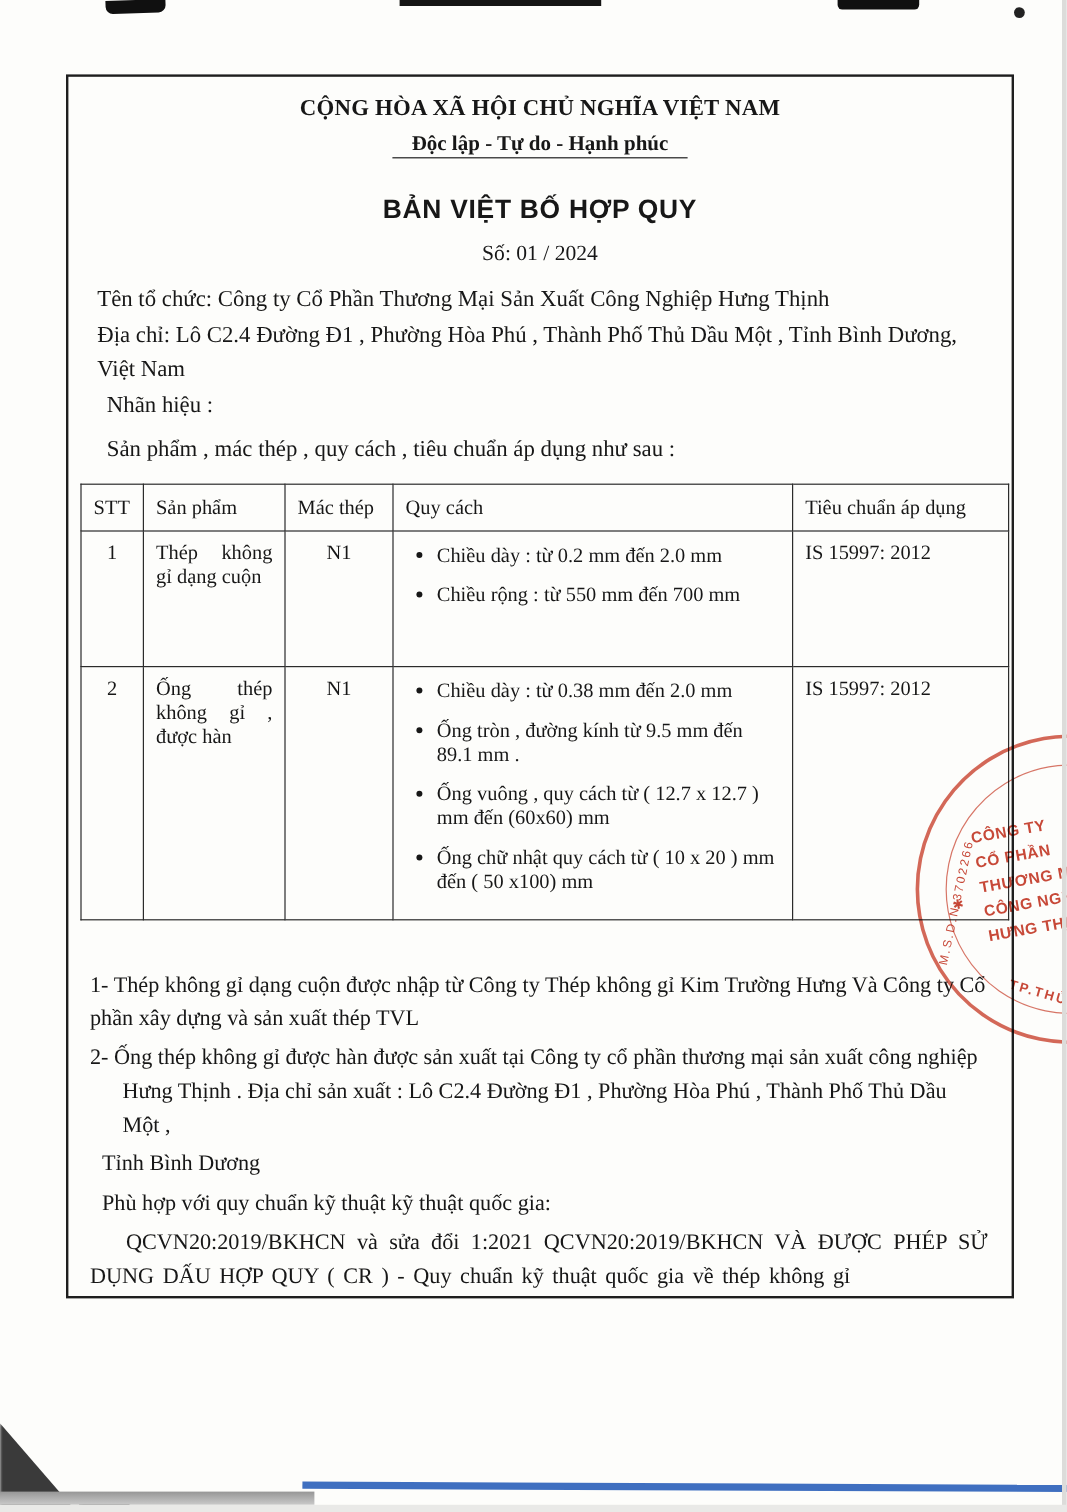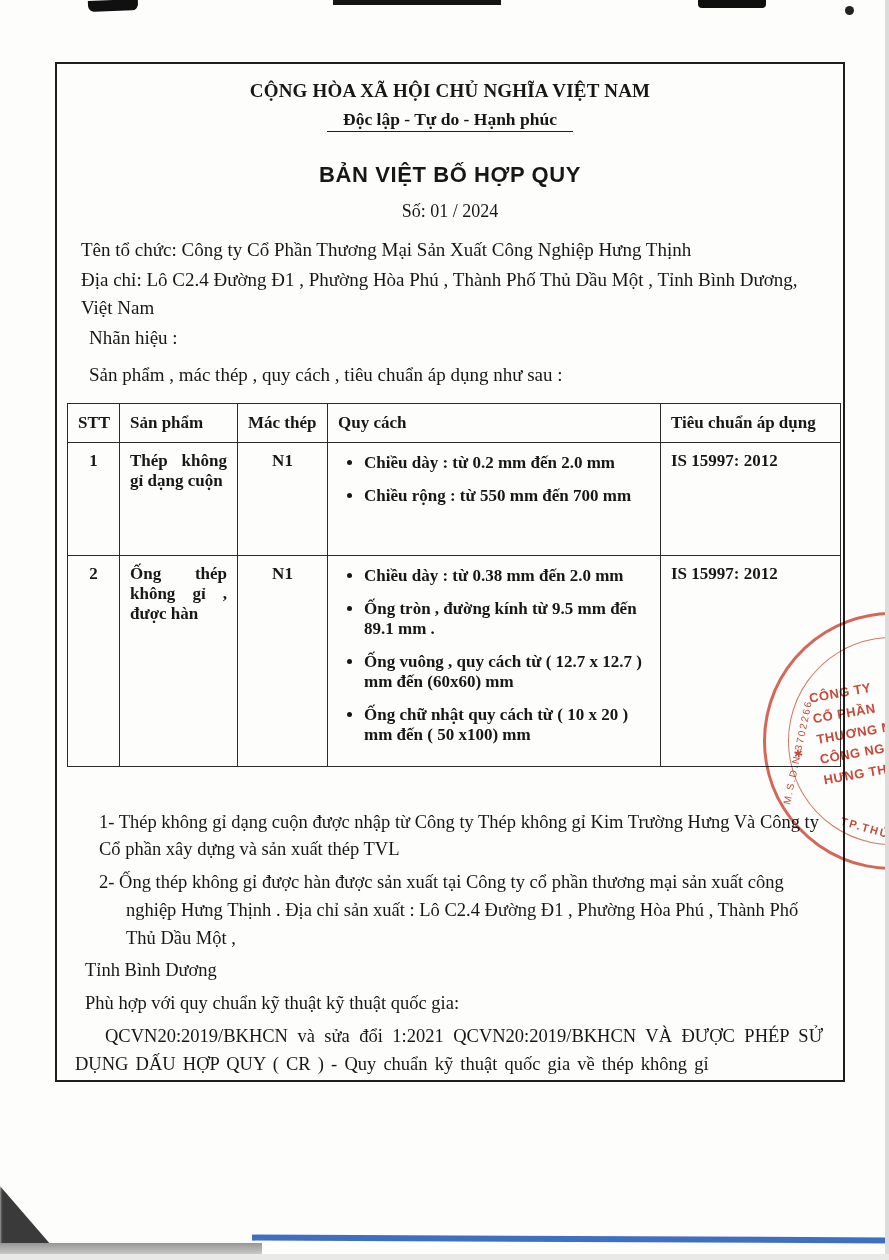--- a/index.html
+++ b/index.html
@@ -22,37 +22,37 @@
     font-weight:bold;font-size:22px;letter-spacing:.6px;margin-top:32px;
   }
   .doc-number{text-align:center;font-size:18px;margin-top:13px;}
   .info{margin-top:14px;padding:0 14px;font-size:19px;line-height:1.47;}
   .info p{margin:2px 0;}
   .info p.grp{margin-top:9px;}
   .info .ind{padding-left:8px;}
   .product-value{font-weight:bold;}
   
   table{border-collapse:collapse;width:773px;margin:14px auto 0 auto;font-size:17px;table-layout:fixed;}
-  th,td{border:1.5px solid #2b2b2b;vertical-align:top;padding:8px 10px;text-align:left;font-weight:bold;}
+  th,td{border:1.5px solid #2b2b2b;vertical-align:top;padding:8px 10px;text-align:left;font-weight:normal;}
   thead th{vertical-align:middle;height:26px;padding:6px 10px;}
   col.c-stt{width:52px;}
   col.c-product{width:118px;}
   col.c-grade{width:90px;}
   col.c-specs{width:333px;}
   col.c-standard{width:180px;}
   td.cell-stt{text-align:center;}
   td.cell-grade{text-align:center;}
   td.cell-product{text-align:justify;}
   ul.specs{margin:2px 0 0 0;padding-left:26px;}
   ul.specs li{margin:0 0 13px 0;}
   tr.row-1 td{height:96px;}
   
   .notes{margin-top:42px;padding:0 10px 0 8px;font-size:18.5px;line-height:1.5;}
   .note{margin:5px 0;}
-  .note-num{margin-left:24px;}
+  .note-num{}
   .note-hanging{padding-left:27px;text-indent:-27px;}
   .note-flush{margin-left:10px;}
   .note-just{margin-left:0;text-align:justify;text-indent:30px;word-spacing:2.5px;}
   
   .stamp{
     position:absolute;left:763px;top:612px;width:252px;height:252px;
     border:3.5px solid rgba(203,67,47,.8);border-radius:50%;
     color:rgba(196,58,40,.92);transform:rotate(-10deg);
     mix-blend-mode:multiply;z-index:5;
     font-family:"Liberation Sans",sans-serif;

